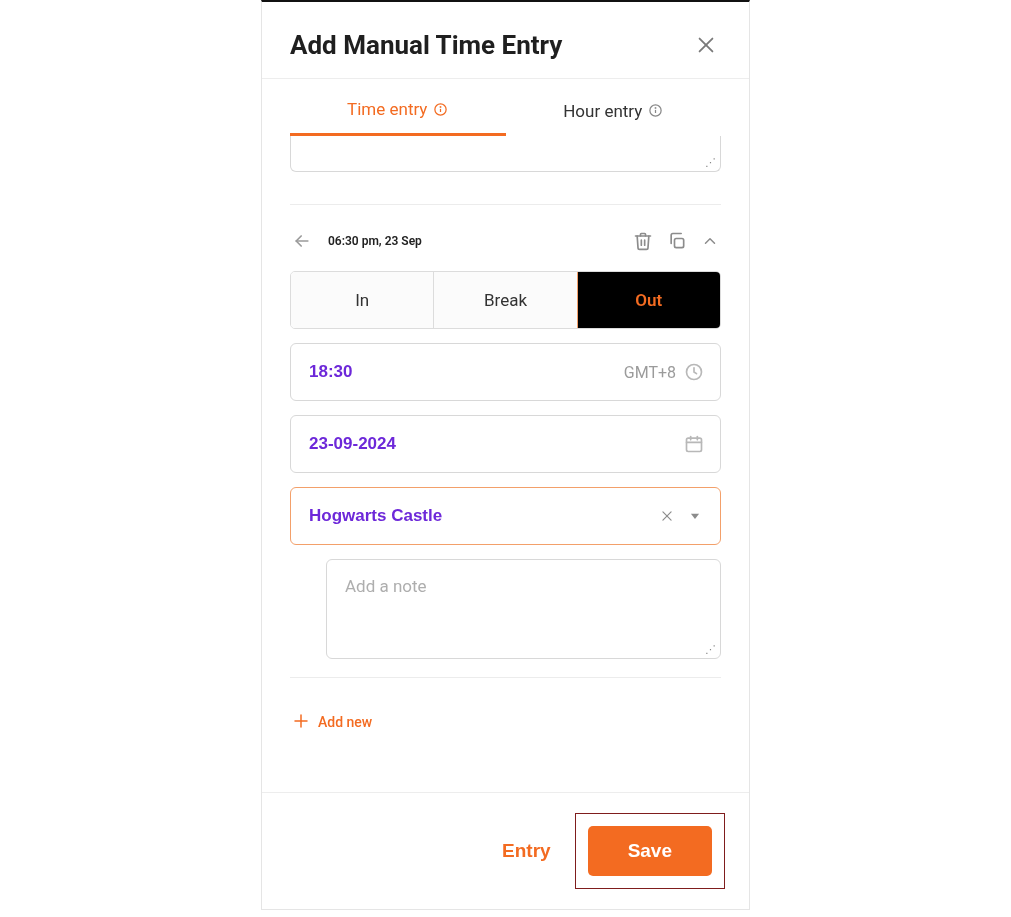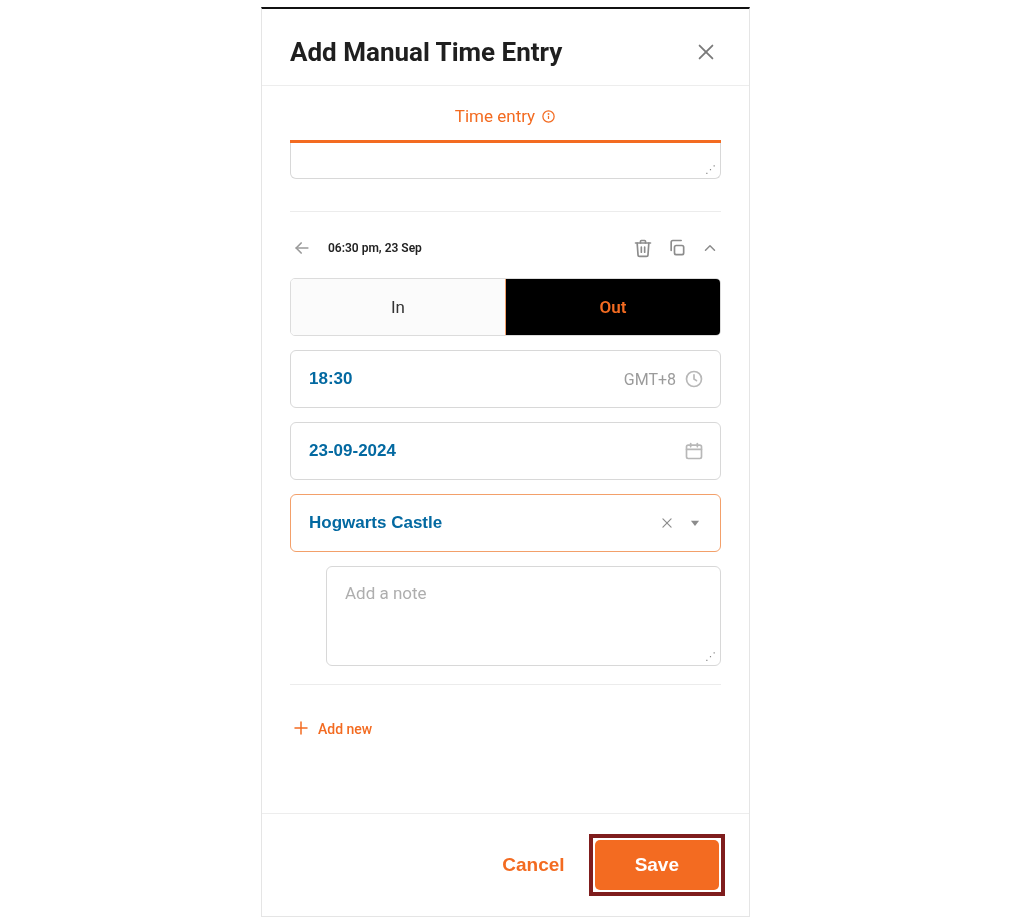--- a/index.html
+++ b/index.html
@@ -1,19 +1,19 @@
 <!DOCTYPE html>
 <html><head>
 <meta charset="utf-8">
 <style>
   * { box-sizing: border-box; }
   html, body { margin:0; padding:0; width:1011px; height:917px; background:#fff; font-family: -apple-system, BlinkMacSystemFont, "Segoe UI", Roboto, Arial, sans-serif; }
   .stage { width:1011px; height:917px; background:#fff; position:relative; }
   .modal {
-    position:absolute; left:261px; top:7px; width:489px; height:910px;
+    position:absolute; left:261px; top:0; width:489px; height:910px;
     background:#fff; border:1px solid #e5e5e5; border-top:2px solid #111;
     display:flex; flex-direction:column;
   }
   .modal-header { padding:28px 28px 18px 28px; display:flex; align-items:center; justify-content:space-between; border-bottom:1px solid #ededed;}
   .modal-title { font-size:26px; font-weight:700; color:#1f1f1f; }
   .close-btn { background:none; border:none; cursor:pointer; padding:4px; }
   .tabs { display:flex; padding:0 28px; margin-top:0; }
   .tab { flex:1; text-align:center; padding:20px 0 14px 0; font-size:17px; color:#333; cursor:pointer; display:flex; align-items:center; justify-content:center; gap:6px;}
   .tab.active { color:#f36b21; font-weight:400; border-bottom:3px solid #f36b21; }
   .body { padding:0 28px 0 28px; flex:1; overflow:hidden; }
@@ -27,29 +27,29 @@
   .entry-row { display:flex; align-items:center; gap:10px; padding:6px 0 18px 0;}
   .entry-time { font-size:12px; font-weight:600; color:#222; margin-left:4px;}
   .entry-row .spacer { flex:1; }
   .icon-btn { background:none; border:none; cursor:pointer; padding:2px; color:#8c8c8c; display:flex; align-items:center;}
   .triple { display:flex; border:1px solid #dcdcdc; border-radius:5px; overflow:hidden; margin-bottom:14px;}
   .triple .seg { flex:1; text-align:center; padding:18px 0; font-size:17px; color:#333; background:#fbfbfb; cursor:pointer; border-right:1px solid #dcdcdc;}
   .triple .seg:last-child { border-right:none;}
   .triple .seg.active { background:#000000; color:#f36b21; font-weight:600; border:1px solid #f3a06a; margin:-1px;}
   .field { border:1px solid #d8d8d8; border-radius:6px; padding:0 16px; height:58px; display:flex; align-items:center; gap:10px; margin-bottom:14px; background:#fff;}
   .field.highlight { border:1px solid #f3a06a; }
-  .field input { border:none; outline:none; flex:1; font-size:17px; font-weight:600; color:#0369a1; background:transparent;}
+  .field input { border:none; outline:none; flex:1; font-size:17px; font-weight:600; color:#6d28d9; background:transparent;}
   .field .suffix { color:#9b9b9b; font-size:16px; display:flex; align-items:center; gap:8px;}
   .note-field { border:1px solid #d8d8d8; border-radius:6px; padding:14px 16px; height:100px; position:relative; margin-bottom:10px;margin-left:36px;}
   .note-field textarea { border:none; outline:none; width:100%; height:100%; resize:none; font-size:17px; color:#222; font-family:inherit;}
   .note-field textarea::placeholder { color:#aeaeae; }
   .add-new { display:flex; align-items:flex-end; gap:8px; color:#f36b21; font-size:14px; font-weight:500; padding:14px 0 22px 2px; cursor:pointer; margin-top:20px;}
   .footer { border-top:1px solid #ededed; padding:20px 24px; display:flex; justify-content:flex-end; align-items:center; gap:18px;}
   .cancel-btn { background:none; border:none; color:#f36b21; font-size:19px; font-weight:600; cursor:pointer; padding:10px 6px;}
-  .save-wrap { border:4px solid #7f1d1d; padding:2px; display:inline-block;}
+  .save-wrap { border:1px solid #7f1d1d; padding:12px; display:inline-block;}
   .save-btn { background:#f36b21; color:#fff; border:none; font-size:19px; font-weight:600; padding:14px 40px; border-radius:5px; cursor:pointer;}
   svg { display:block; }
   .thin-sep { border:none; border-top:1px solid #ececec; margin:18px 0 0 0;}
 </style>
 </head>
 <body>
 
 <div class="stage">
   <div class="modal">
 
@@ -63,20 +63,28 @@
       </button>
     </div>
 
     <div class="tabs">
       <div class="tab active">
         <span>Time entry</span>
         <svg width="15" height="15" viewBox="0 0 24 24" fill="none" stroke="#f36b21" stroke-width="2">
             <circle cx="12" cy="12" r="9"></circle>
             <line x1="12" y1="11" x2="12" y2="16"></line>
             <circle cx="12" cy="8" r="0.5" fill="#f36b21"></circle>
+          </svg>
+      </div>
+      <div class="tab">
+        <span>Hour entry</span>
+        <svg width="15" height="15" viewBox="0 0 24 24" fill="none" stroke="#888" stroke-width="2">
+            <circle cx="12" cy="12" r="9"></circle>
+            <line x1="12" y1="11" x2="12" y2="16"></line>
+            <circle cx="12" cy="8" r="0.5" fill="#888"></circle>
           </svg>
       </div>
     </div>
 
     <div class="body">
       <div class="small-area">
         <span class="resize-handle">⋰</span>
       </div>
 
       <hr class="sep">
@@ -106,20 +114,21 @@
         </button>
         <button class="icon-btn">
           <svg width="18" height="18" viewBox="0 0 24 24" fill="none" stroke="#8c8c8c" stroke-width="2" stroke-linecap="round" stroke-linejoin="round">
               <polyline points="6 15 12 9 18 15"></polyline>
             </svg>
         </button>
       </div>
 
       <div class="triple">
         <div class="seg">In</div>
+        <div class="seg">Break</div>
         <div class="seg active">Out</div>
       </div>
 
       <div class="field">
         <input value="18:30" style="">
         <span class="suffix">
           <span>GMT+8</span>
           <svg width="20" height="20" viewBox="0 0 24 24" fill="none" stroke="#b8b8b8" stroke-width="2" stroke-linecap="round">
               <circle cx="12" cy="12" r="9"></circle>
               <polyline points="12 7 12 12 15 14"></polyline>
@@ -164,20 +173,20 @@
       <div class="add-new">
         <svg width="18" height="18" viewBox="0 0 24 24" fill="none" stroke="#f36b21" stroke-width="2" stroke-linecap="round">
             <line x1="12" y1="4" x2="12" y2="20"></line>
             <line x1="4" y1="12" x2="20" y2="12"></line>
           </svg>
         <span>Add new</span>
       </div>
     </div>
 
     <div class="footer">
-      <button class="cancel-btn">Cancel</button>
+      <button class="cancel-btn">Entry</button>
       <span class="save-wrap">
         <button class="save-btn">Save</button>
       </span>
     </div>
 
   </div>
 </div>
 
 </body></html>

